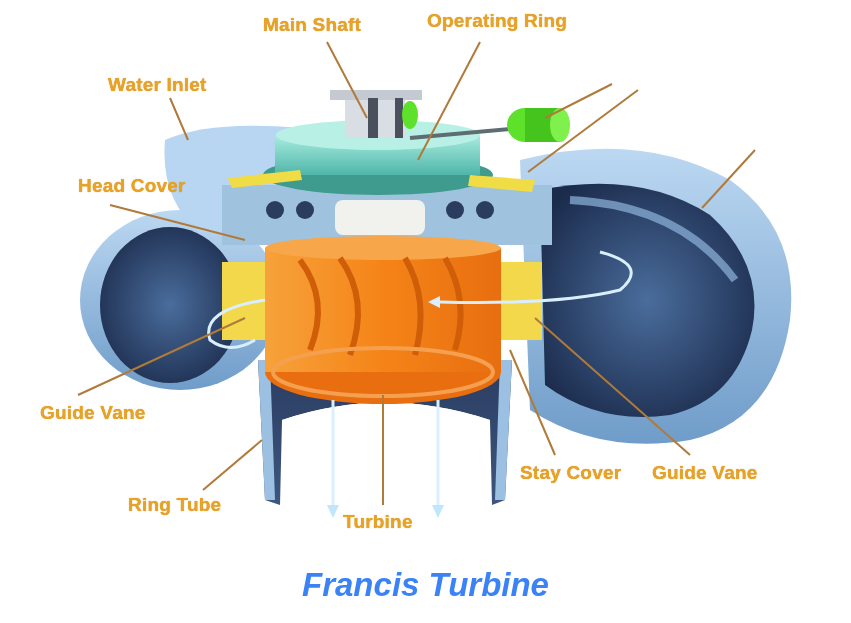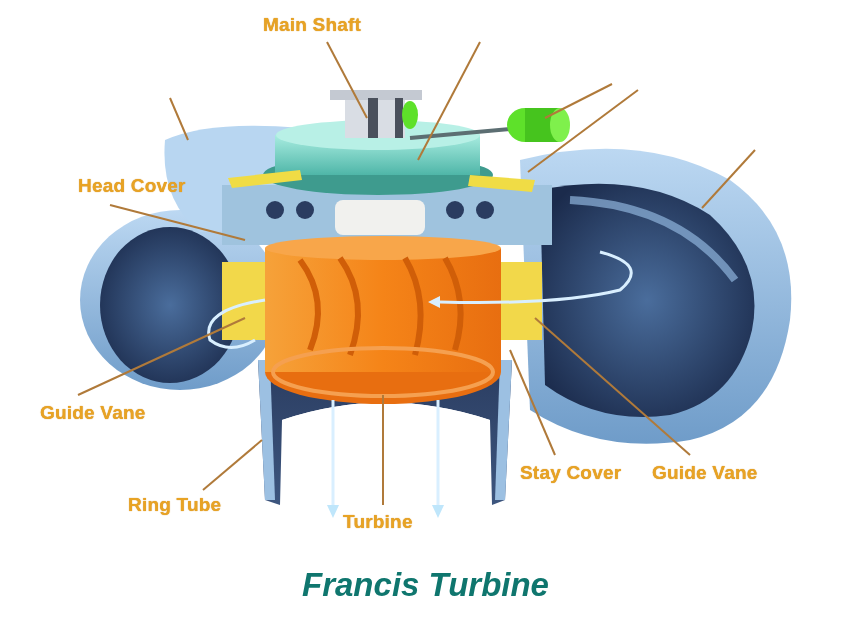--- a/index.html
+++ b/index.html
@@ -1,19 +1,19 @@
 <!DOCTYPE html>
 <html><head>
 <meta charset="utf-8">
 <style>
   html,body{margin:0;padding:0;background:#ffffff;}
   body{width:851px;height:623px;overflow:hidden;position:relative;font-family:"Liberation Sans",sans-serif;}
   .canvas{position:absolute;left:0;top:0;width:851px;height:623px;}
   .lbl{position:absolute;color:#e8a324;font-weight:bold;font-size:19px;font-family:"Liberation Sans",sans-serif;white-space:nowrap;letter-spacing:0.2px;text-shadow:0 0 1px #c8841a;}
-  .title{position:absolute;left:0;width:851px;top:566px;text-align:center;color:#0f766e;font-weight:bold;font-style:italic;font-size:33px;font-family:"Liberation Sans",sans-serif;}
+  .title{position:absolute;left:0;width:851px;top:566px;text-align:center;color:#3b82f6;font-weight:bold;font-style:italic;font-size:33px;font-family:"Liberation Sans",sans-serif;}
   svg{position:absolute;left:0;top:0;}
 </style>
 </head>
 <body>
 
 <div class="canvas">
   <svg width="851" height="623" viewBox="0 0 851 623">
     <defs>
       <linearGradient id="gCase" x1="0" y1="0" x2="0" y2="1">
         <stop offset="0" stop-color="#bcd8f2"></stop>
@@ -124,20 +124,22 @@
       <line x1="110" y1="205" x2="245" y2="240"></line>
       <line x1="78" y1="395" x2="245" y2="318"></line>
       <line x1="555" y1="455" x2="510" y2="350"></line>
       <line x1="690" y1="455" x2="535" y2="318"></line>
       <line x1="203" y1="490" x2="262" y2="440"></line>
       <line x1="383" y1="505" x2="383" y2="395"></line>
     </g>
   </svg>
 
   <div class="lbl" style="left:263px;top:14px;">Main Shaft</div>
+  <div class="lbl" style="left:427px;top:10px;">Operating Ring</div>
+  <div class="lbl" style="left:108px;top:74px;">Water Inlet</div>
   <div class="lbl" style="left:43px;top:175px;padding-left:35px;">Head Cover</div>
   <div class="lbl" style="left:40px;top:402px;">Guide Vane</div>
   <div class="lbl" style="left:520px;top:462px;">Stay Cover</div>
   <div class="lbl" style="left:652px;top:462px;">Guide Vane</div>
   <div class="lbl" style="left:128px;top:494px;">Ring Tube</div>
   <div class="lbl" style="left:343px;top:511px;">Turbine</div>
 
   <div class="title">Francis Turbine</div>
 </div>
 

